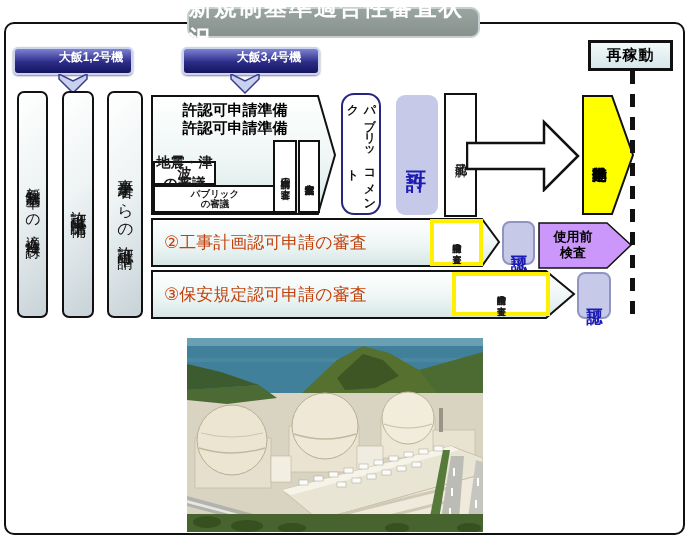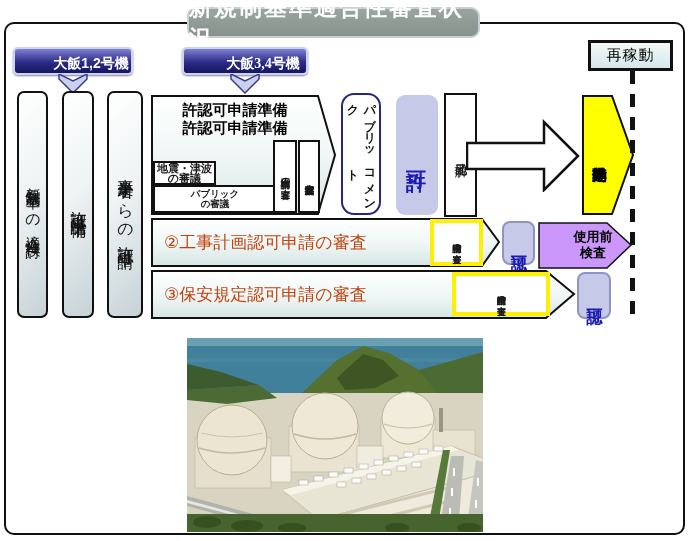--- a/index.html
+++ b/index.html
@@ -10,36 +10,36 @@
   .frame { left:4px; top:22px; width:681px; height:513px;
            border:2.5px solid #111; border-radius:10px; }
 
   .title-bar { left:187px; top:7px; width:293px; height:31px;
     background:linear-gradient(#9aa5a1,#87928d); border:2px solid #c6cfd2; border-radius:9px;
     color:#fff; font-weight:bold; font-size:23px; letter-spacing:2px;
     display:flex; align-items:center; justify-content:center; }
 
   .callout { background:linear-gradient(#7d81d1 0%, #2c2c88 55%, #15155f 100%);
     border:2px solid #ccd3ee; border-radius:5px; box-shadow:0 1px 2px rgba(0,0,40,.5);
-    color:#fff; font-weight:bold; font-size:14px;
-    display:flex; align-items:flex-end; justify-content:center;padding-left:36px; }
+    color:#fff; font-weight:bold; font-size:12px;
+    display:flex; align-items:flex-start; justify-content:center;padding-left:36px; }
 
   .vbox { border:2px solid #111; border-radius:7px;
     background:linear-gradient(135deg,#ffffff 0%,#eef3f4 45%,#c7d2d7 100%);
     display:flex; align-items:center; justify-content:center;
     writing-mode:vertical-rl; text-orientation:upright;
     font-size:16px; color:#111; letter-spacing:2px; }
 
   .vt { writing-mode:vertical-rl; text-orientation:upright; }
   .vt span { display:block; }
 
   .row-label { font-weight:normal; font-size:17px; color:#c2410c; white-space:nowrap;text-align:center; }
 
   .sub-box { background:#fff; border:2px solid #111; color:#1a1a1a;
-    font-size:11px; font-weight:bold; line-height:10.5px; text-align:center;
+    font-size:14px; font-weight:bold; line-height:10.5px; text-align:center;
     display:flex; flex-direction:column; align-items:center; justify-content:center; }
 
   .sub-vbox { background:#fff; border:2px solid #111; color:#1a1a1a;
     font-size:9.5px; font-weight:bold; letter-spacing:0;
     display:flex; align-items:center; justify-content:center;
     writing-mode:vertical-rl; text-orientation:upright; }
 
   .pub { border:2.5px solid #26267e; border-radius:13px; background:#fff;
     display:flex; align-items:center; justify-content:center;
     font-size:12px; font-weight:bold; color:#111; letter-spacing:1px; }
@@ -55,21 +55,21 @@
   .ybox { background:#fff; border:4px solid #ffef00; color:#1a1a1a;
     display:flex; align-items:center; justify-content:center;
     font-size:9px; font-weight:bold; }
 
   .approval { background:#c6cae8; border:2px solid #9094c0; border-radius:8px;
     display:flex; align-items:center; justify-content:center;
     color:#1c1cb4; font-weight:bold; font-size:16px; }
 
   .restart { background:linear-gradient(#f3f9f9,#d5e7ea); border:3px solid #111;
     display:flex; align-items:center; justify-content:center;
-    font-size:15px; font-weight:normal; color:#000; letter-spacing:1px; }
+    font-size:15px; font-weight:bold; color:#000; letter-spacing:1px; }
 
   .dash-line { width:5px; background:repeating-linear-gradient(to bottom,#111 0 13px,transparent 13px 23px); }
 
   .center-flex { display:flex; align-items:center; justify-content:center; }
 </style>
 </head>
 <body>
 
 <div class="canvas">
 
@@ -87,21 +87,21 @@
 
   <div class="abs title-bar">新規制基準適合性審査状況</div>
 
   <div class="abs callout" style="left:13px;top:47px;width:120px;height:28px;">
     <span>大飯1,2号機</span>
   </div>
   <svg class="abs" style="left:57px;top:74px;" width="32" height="20">
     <path d="M2,0 L16,7 L30,0 L30,5 L16,19 L2,5 Z" fill="#c8d2ec" stroke="#3c3c8c" stroke-width="1.5"></path>
   </svg>
 
-  <div class="abs callout" style="left:182px;top:47px;width:126px;height:28px;font-family:Liberation Serif, serif;">
+  <div class="abs callout" style="left:182px;top:47px;width:138px;height:28px;">
     <span>大飯3,4号機</span>
   </div>
   <svg class="abs" style="left:229px;top:74px;" width="32" height="20">
     <path d="M2,0 L16,7 L30,0 L30,5 L16,19 L2,5 Z" fill="#c8d2ec" stroke="#3c3c8c" stroke-width="1.5"></path>
   </svg>
 
   <div class="abs vbox" style="left:17px;top:91px;width:31px;height:227px;font-size:15px;">新規制基準への適合性検討</div>
   <div class="abs vbox" style="left:62px;top:91px;width:32px;height:227px;">許認可申請準備</div>
   <div class="abs vbox" style="left:107px;top:91px;width:36px;height:227px;">事業者からの許認可申請</div>
 
@@ -153,21 +153,21 @@
     <div class="abs row-label" style="left:13px;top:0;height:49px;display:flex;align-items:center;">②工事計画認可申請の審査</div>
   </div>
   <div class="abs ybox vt" style="left:430px;top:219px;width:53px;height:47px;">
     <span>補正申請</span>
     <span>の審査</span>
   </div>
   <div class="abs approval vt" style="left:502px;top:221px;width:33px;height:44px;">認可</div>
   <svg class="abs" style="left:538px;top:222px;" width="95" height="47">
     <polygon points="1,1 69,1 93,23 69,46 1,46" fill="#cb97fb" stroke="#111" stroke-width="1.5"></polygon>
   </svg>
-  <div class="abs center-flex" style="left:538px;top:222px;width:70px;height:46px;font-weight:bold;font-size:13px;line-height:16px;text-align:center;color:#000;margin-left:20px;">
+  <div class="abs center-flex" style="left:538px;top:222px;width:70px;height:46px;font-weight:bold;font-size:13px;line-height:16px;text-align:center;color:#000;">
     <div>
       <span style="display:block">使用前</span>
       <span style="display:block">検査</span>
     </div>
   </div>
 
   <div class="abs" style="left:151px;top:270px;width:426px;height:49px;">
     <svg width="426" height="49" style="position:absolute;left:0;top:0;">
       <polygon points="1,1 395,1 423,24 395,48 1,48" fill="url(#barGrad)" stroke="#111" stroke-width="2"></polygon>
     </svg>

